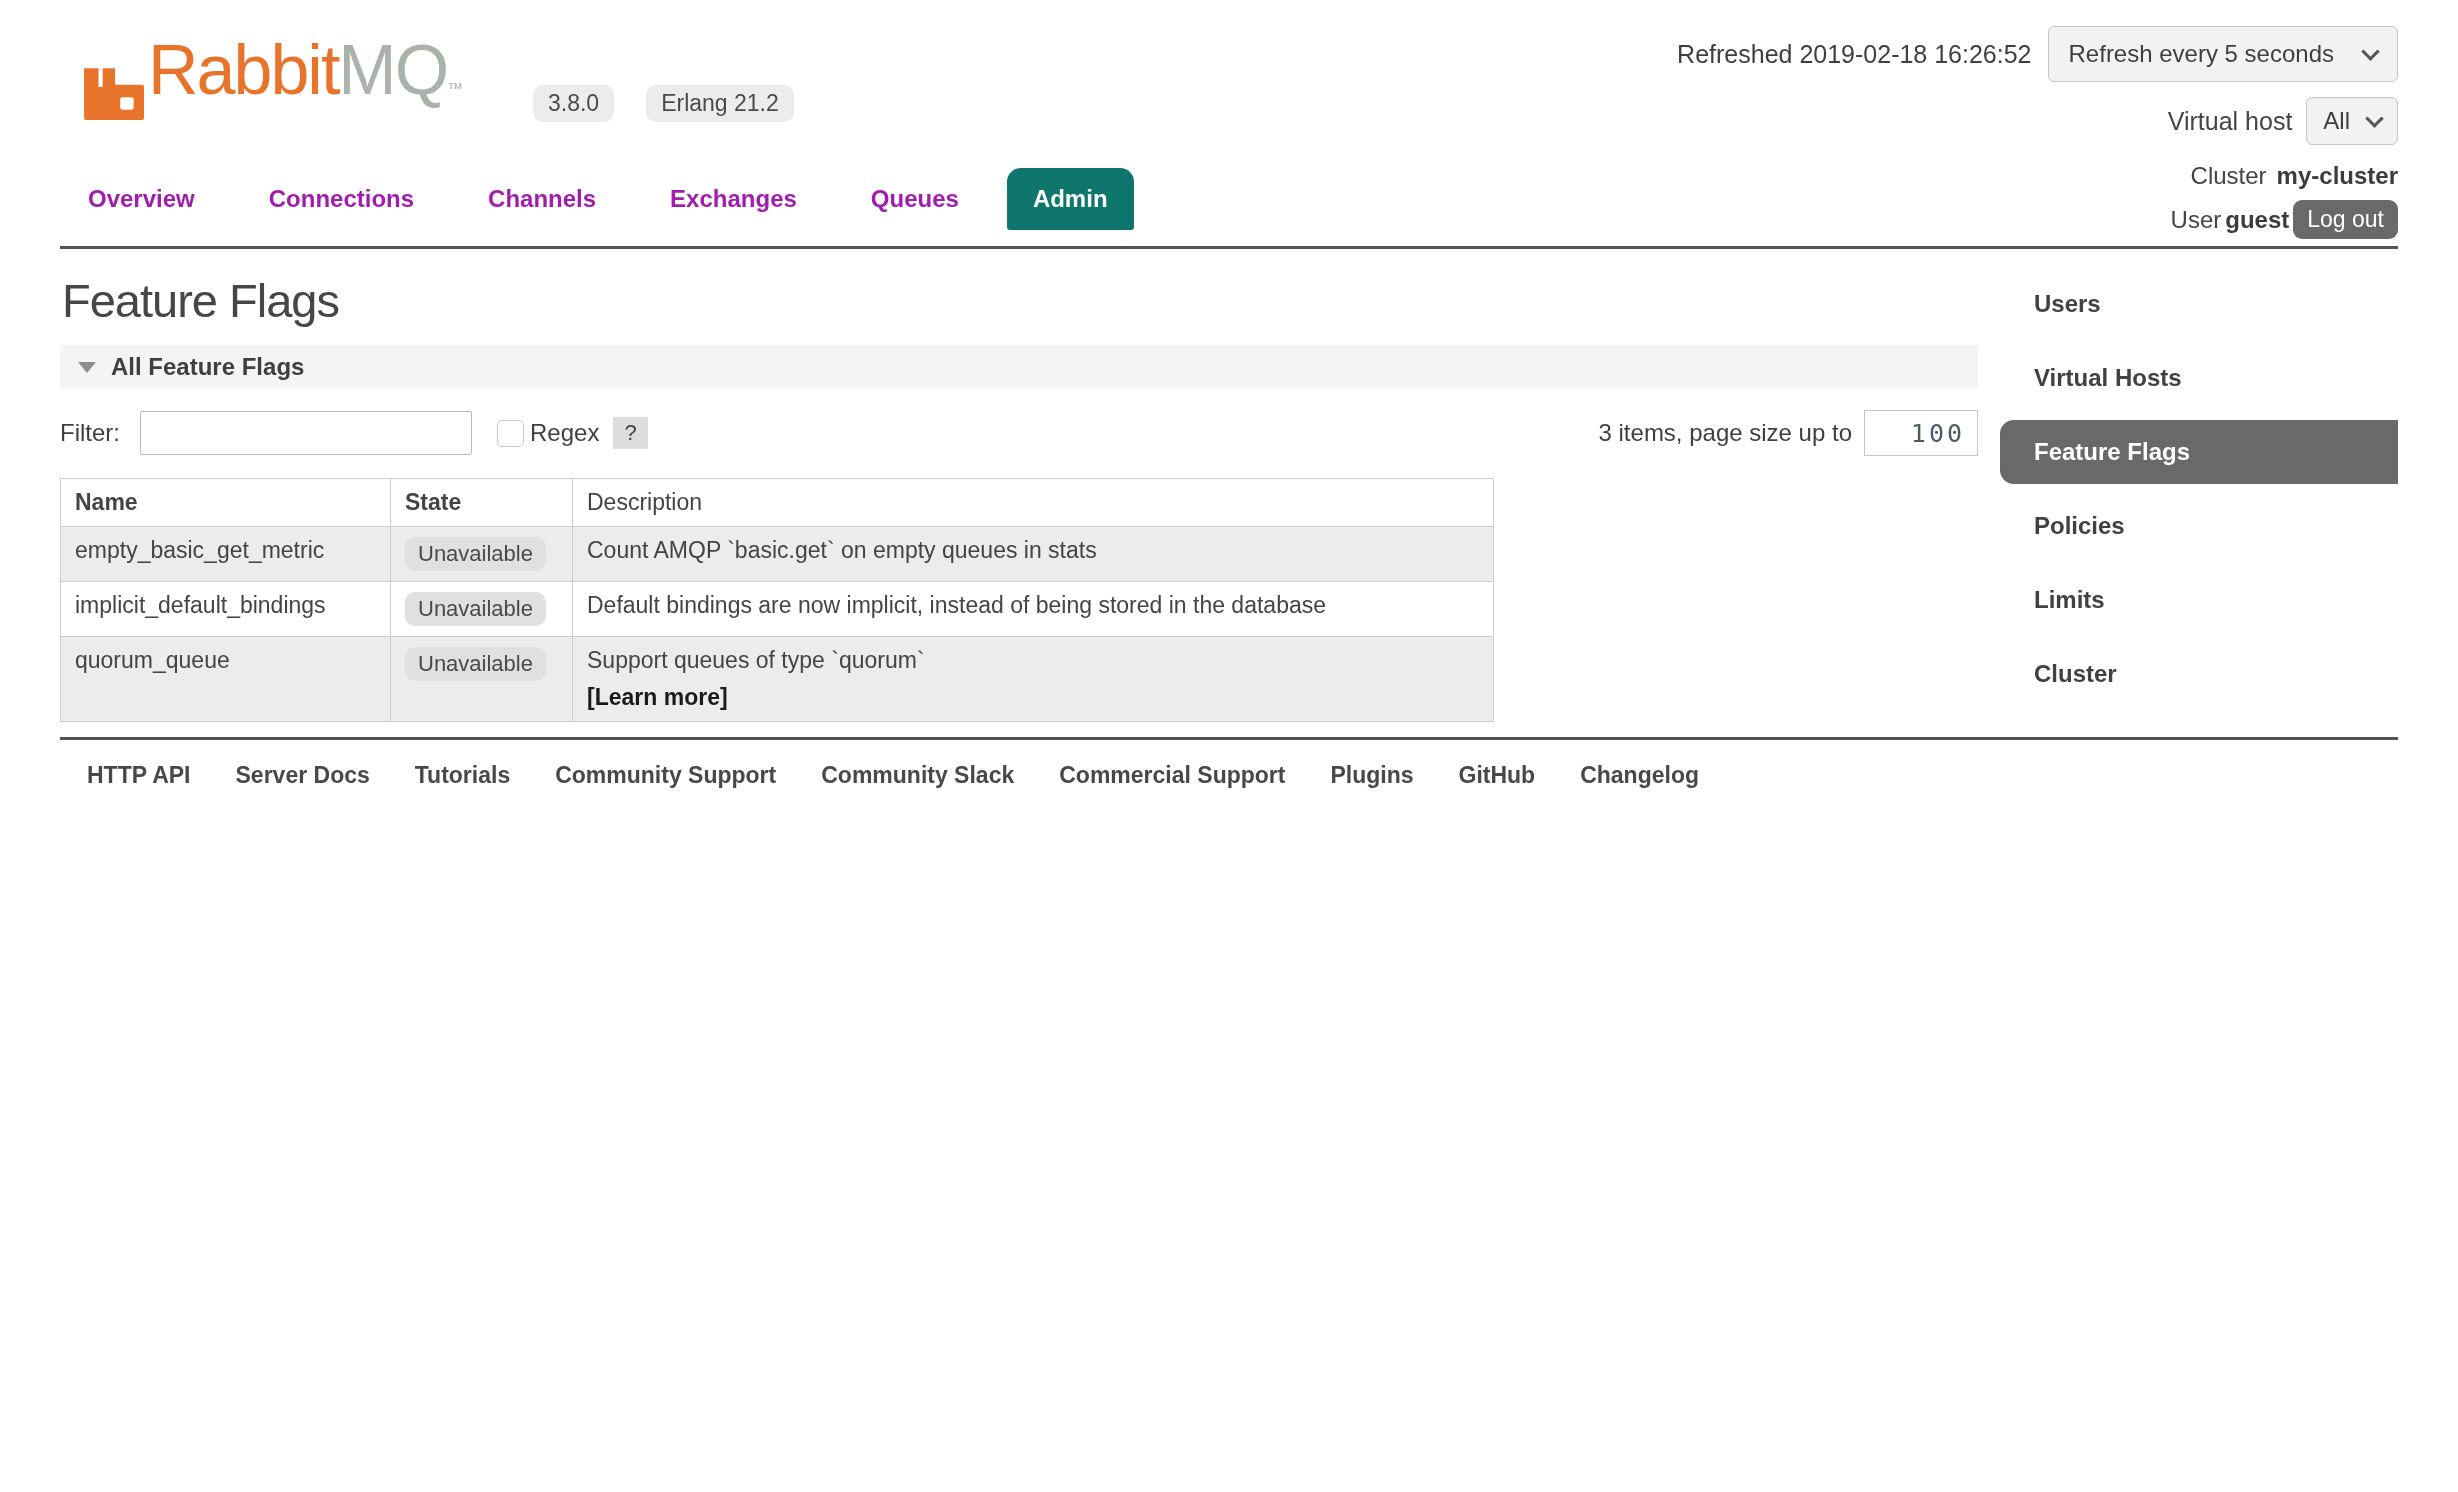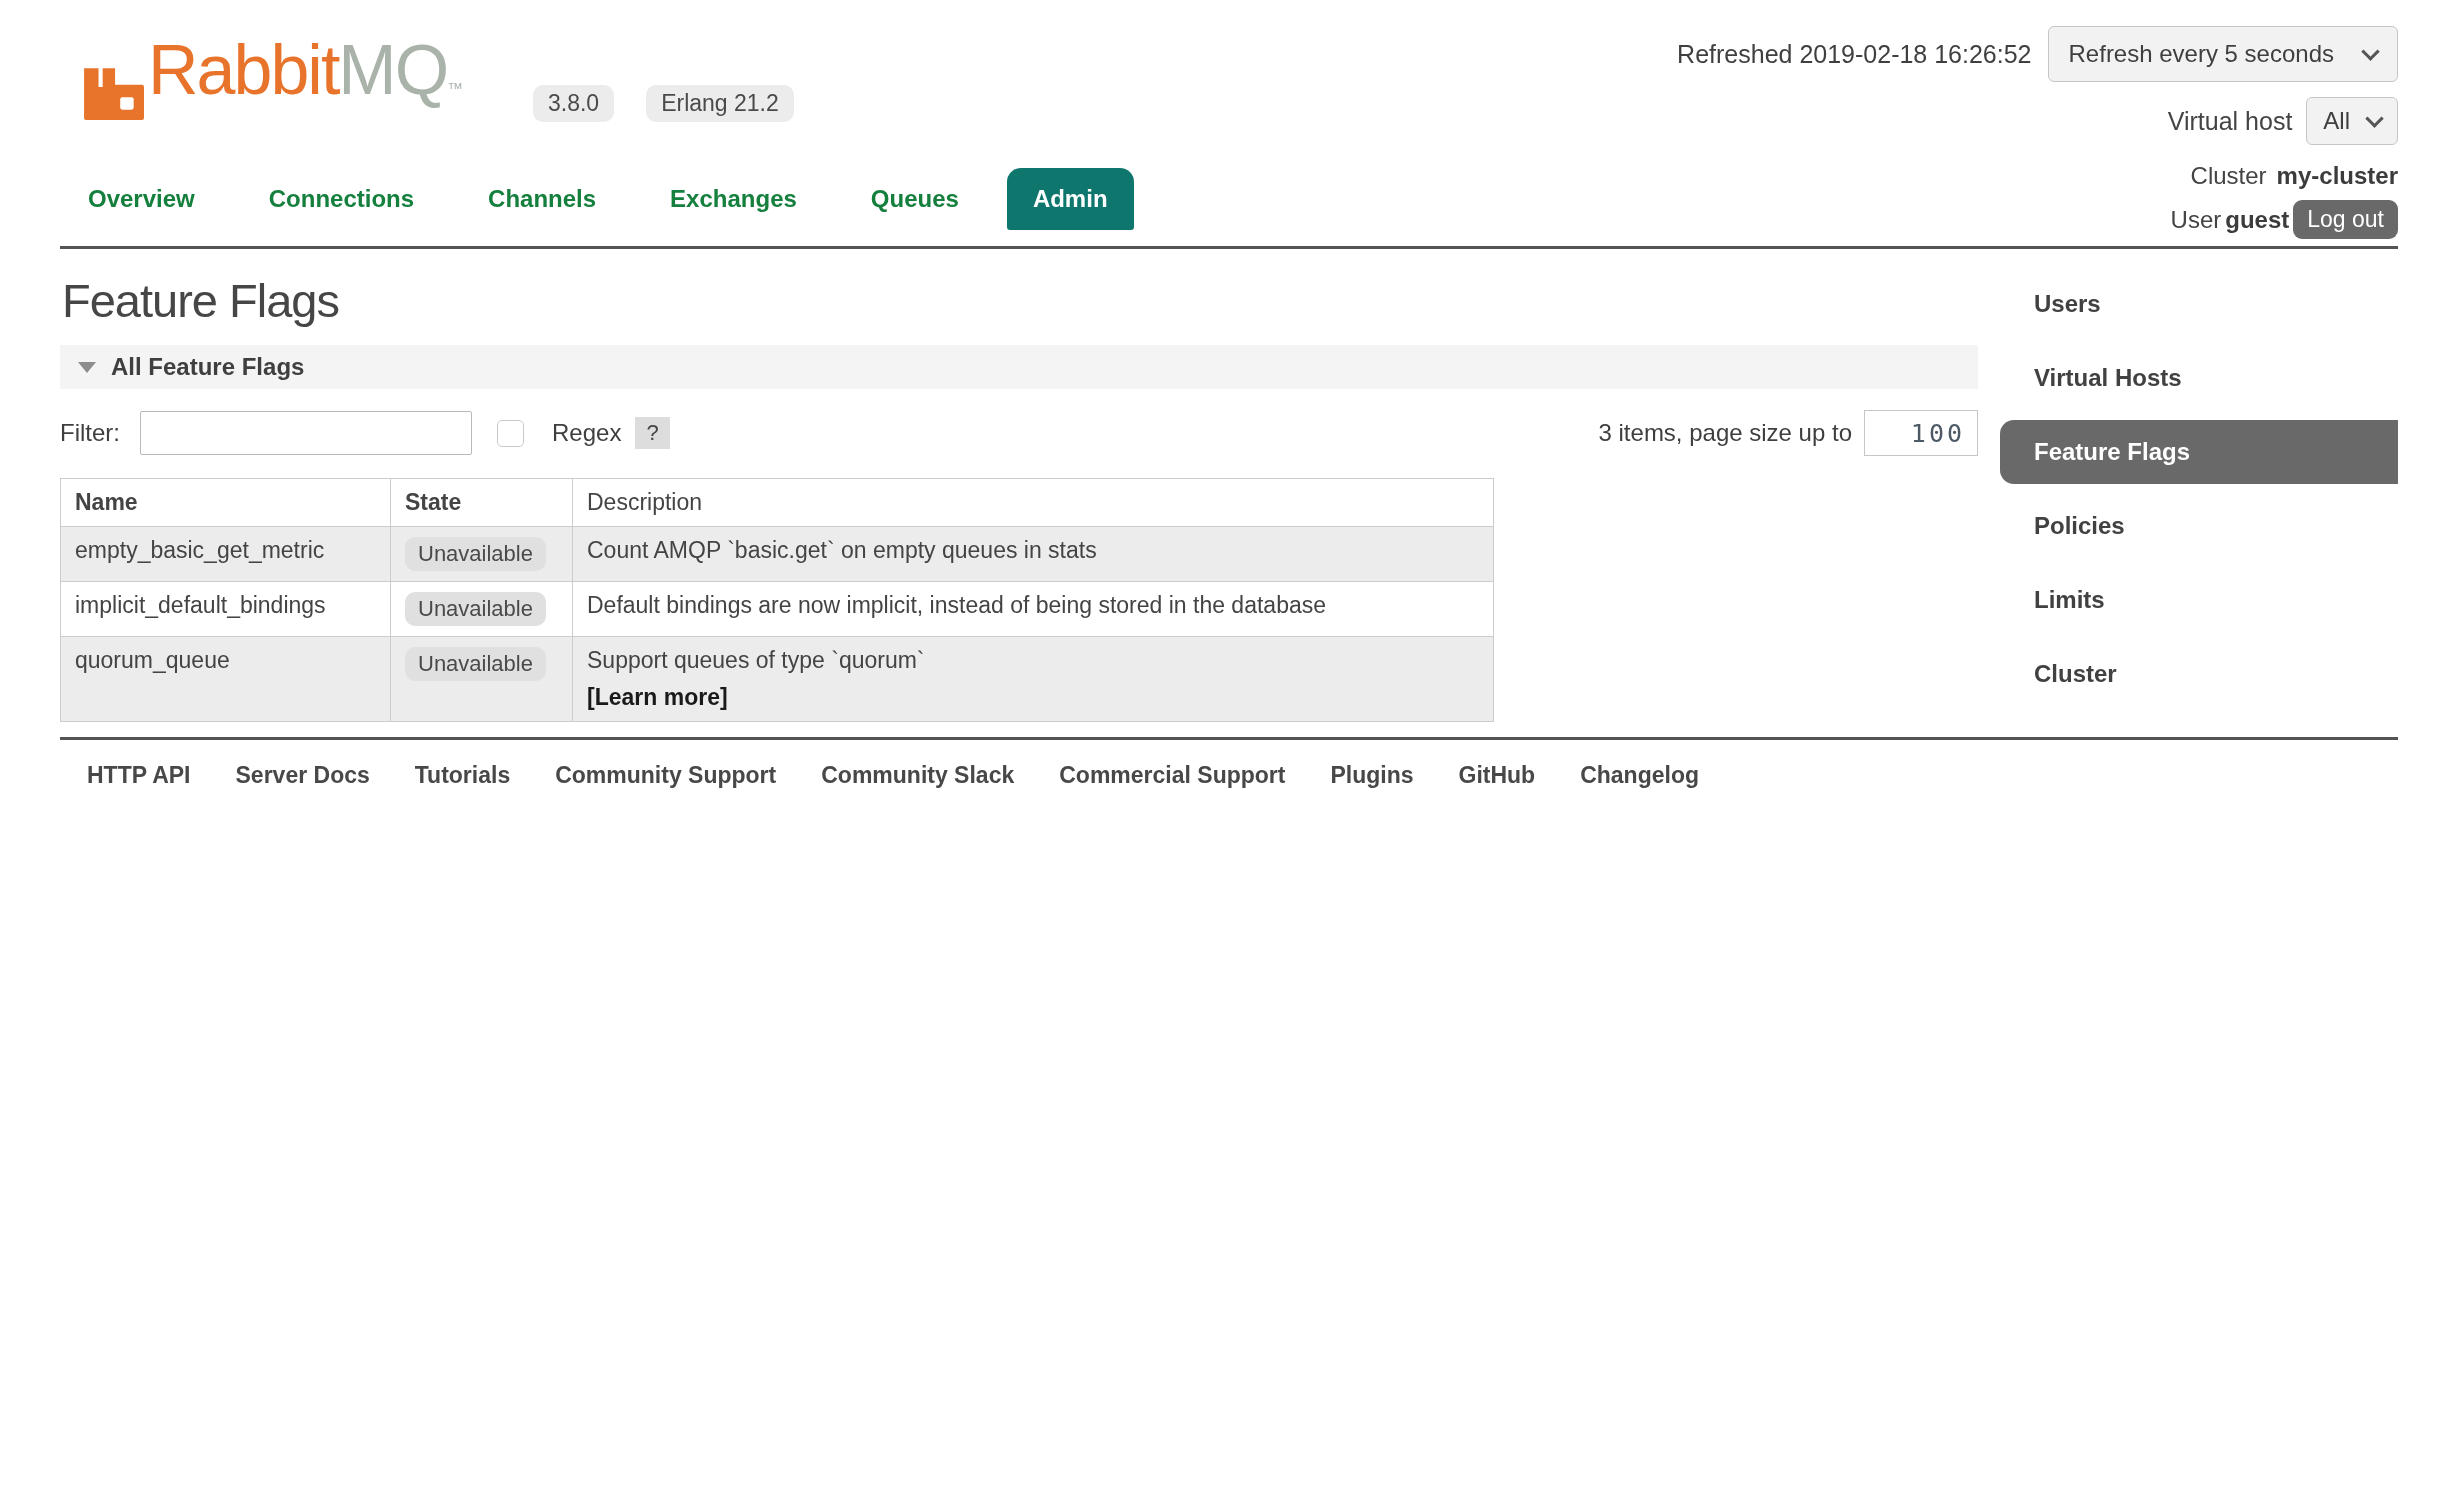--- a/index.html
+++ b/index.html
@@ -24,41 +24,41 @@
   .refresh-select { padding: 13px 20px; font-size: 24px; gap: 30px; }
   .chev { width: 13px; height: 13px; border-right: 3px solid #555; border-bottom: 3px solid #555; transform: rotate(45deg) translate(-2px,-2px); display: inline-block; }
   .vhost-row { margin-top: 15px; gap: 14px; font-size: 25px; }
   .vhost-select { padding: 9px 16px; font-size: 24px; gap: 18px; }
   .cluster-row { margin-top: 17px; font-size: 24px; gap: 10px; }
   .user-row { margin-top: 10px; font-size: 24px; gap: 4px; }
   .bold { font-weight: bold; color: #3c3c3c; }
   .logout-btn { background: #696969; color: #fff; border: none; border-radius: 9px; padding: 6px 14px; font-size: 23px; font-family: inherit; cursor: pointer; }
 
   .tabs { position: absolute; left: 62px; top: 168px; display: flex; }
-  .tab { font-size: 24px; font-weight: bold; color: #15803d; padding: 17px 26px; margin-right: 22px; cursor: pointer; white-space: nowrap; }
+  .tab { font-size: 24px; font-weight: bold; color: #a21caf; padding: 17px 26px; margin-right: 22px; cursor: pointer; white-space: nowrap; }
   .tab.active { background: #0f766e; color: #fff; border-radius: 14px 14px 3px 3px; }
   .rule-dark { position: absolute; left: 60px; right: 60px; height: 3px; background: #545454; }
   .rule-nav { top: 246px; }
   .rule-footer { top: 737px; }
 
   
   .content { position: absolute; top: 265px; left: 60px; right: 60px; display: flex; gap: 22px; align-items: flex-start; }
   .main { width: 1918px; flex: 0 0 auto; }
 
   h1.page-title { font-size: 47px; font-weight: 400; color: #464646; letter-spacing: -1px; margin: 8px 0 0 2px; }
 
   .section-header { margin-top: 17px; height: 44px; background: #f4f4f4; display: flex; align-items: center; padding: 0 18px; gap: 15px; cursor: pointer; }
   .tri-down { width: 0; height: 0; border-left: 9px solid transparent; border-right: 9px solid transparent; border-top: 11px solid #8d8d8d; }
   .section-title { font-size: 24px; font-weight: bold; color: #3f3f3f; }
 
   .filter-row { margin-top: 21px; display: flex; align-items: center; font-size: 24px; color: #3f3f3f; }
   .filter-label { margin-right: 20px; }
   .filter-input { width: 332px; height: 44px; border: 1px solid #b9b9b9; border-radius: 2px; font-size: 23px; padding: 0 10px; font-family: inherit; }
   .regex-check { appearance: none; -webkit-appearance: none; width: 27px; height: 27px; border: 1px solid #c9c9c9; border-radius: 5px; background: #fff; margin-left: 25px; cursor: pointer; }
-  .regex-label { margin-left: 28px; }
+  .regex-label { margin-left: 6px; }
   .help { margin-left: 14px; background: #ddd; padding: 3px 11px; font-size: 22px; color: #444; cursor: pointer; }
   .spacer { flex: 1; }
   .items-summary { font-size: 24px; color: #3f3f3f; margin-right: 12px; }
   .pagesize-input { width: 114px; height: 46px; border: 1px solid #c6c6c6; font-family: "DejaVu Sans Mono", monospace; font-size: 25px; color: #4d5a66; text-align: right; padding: 0 12px; letter-spacing: 3px; }
 
   
   table.list { margin-top: 22px; border-collapse: collapse; width: 1434px; table-layout: fixed; }
   table.list th, table.list td { border: 1px solid #ccc; font-size: 23px; color: #444; padding: 10px 14px; text-align: left; vertical-align: top; }
   table.list th { height: 46px; vertical-align: middle; }
   th.col-name { width: 330px; font-weight: bold; }

